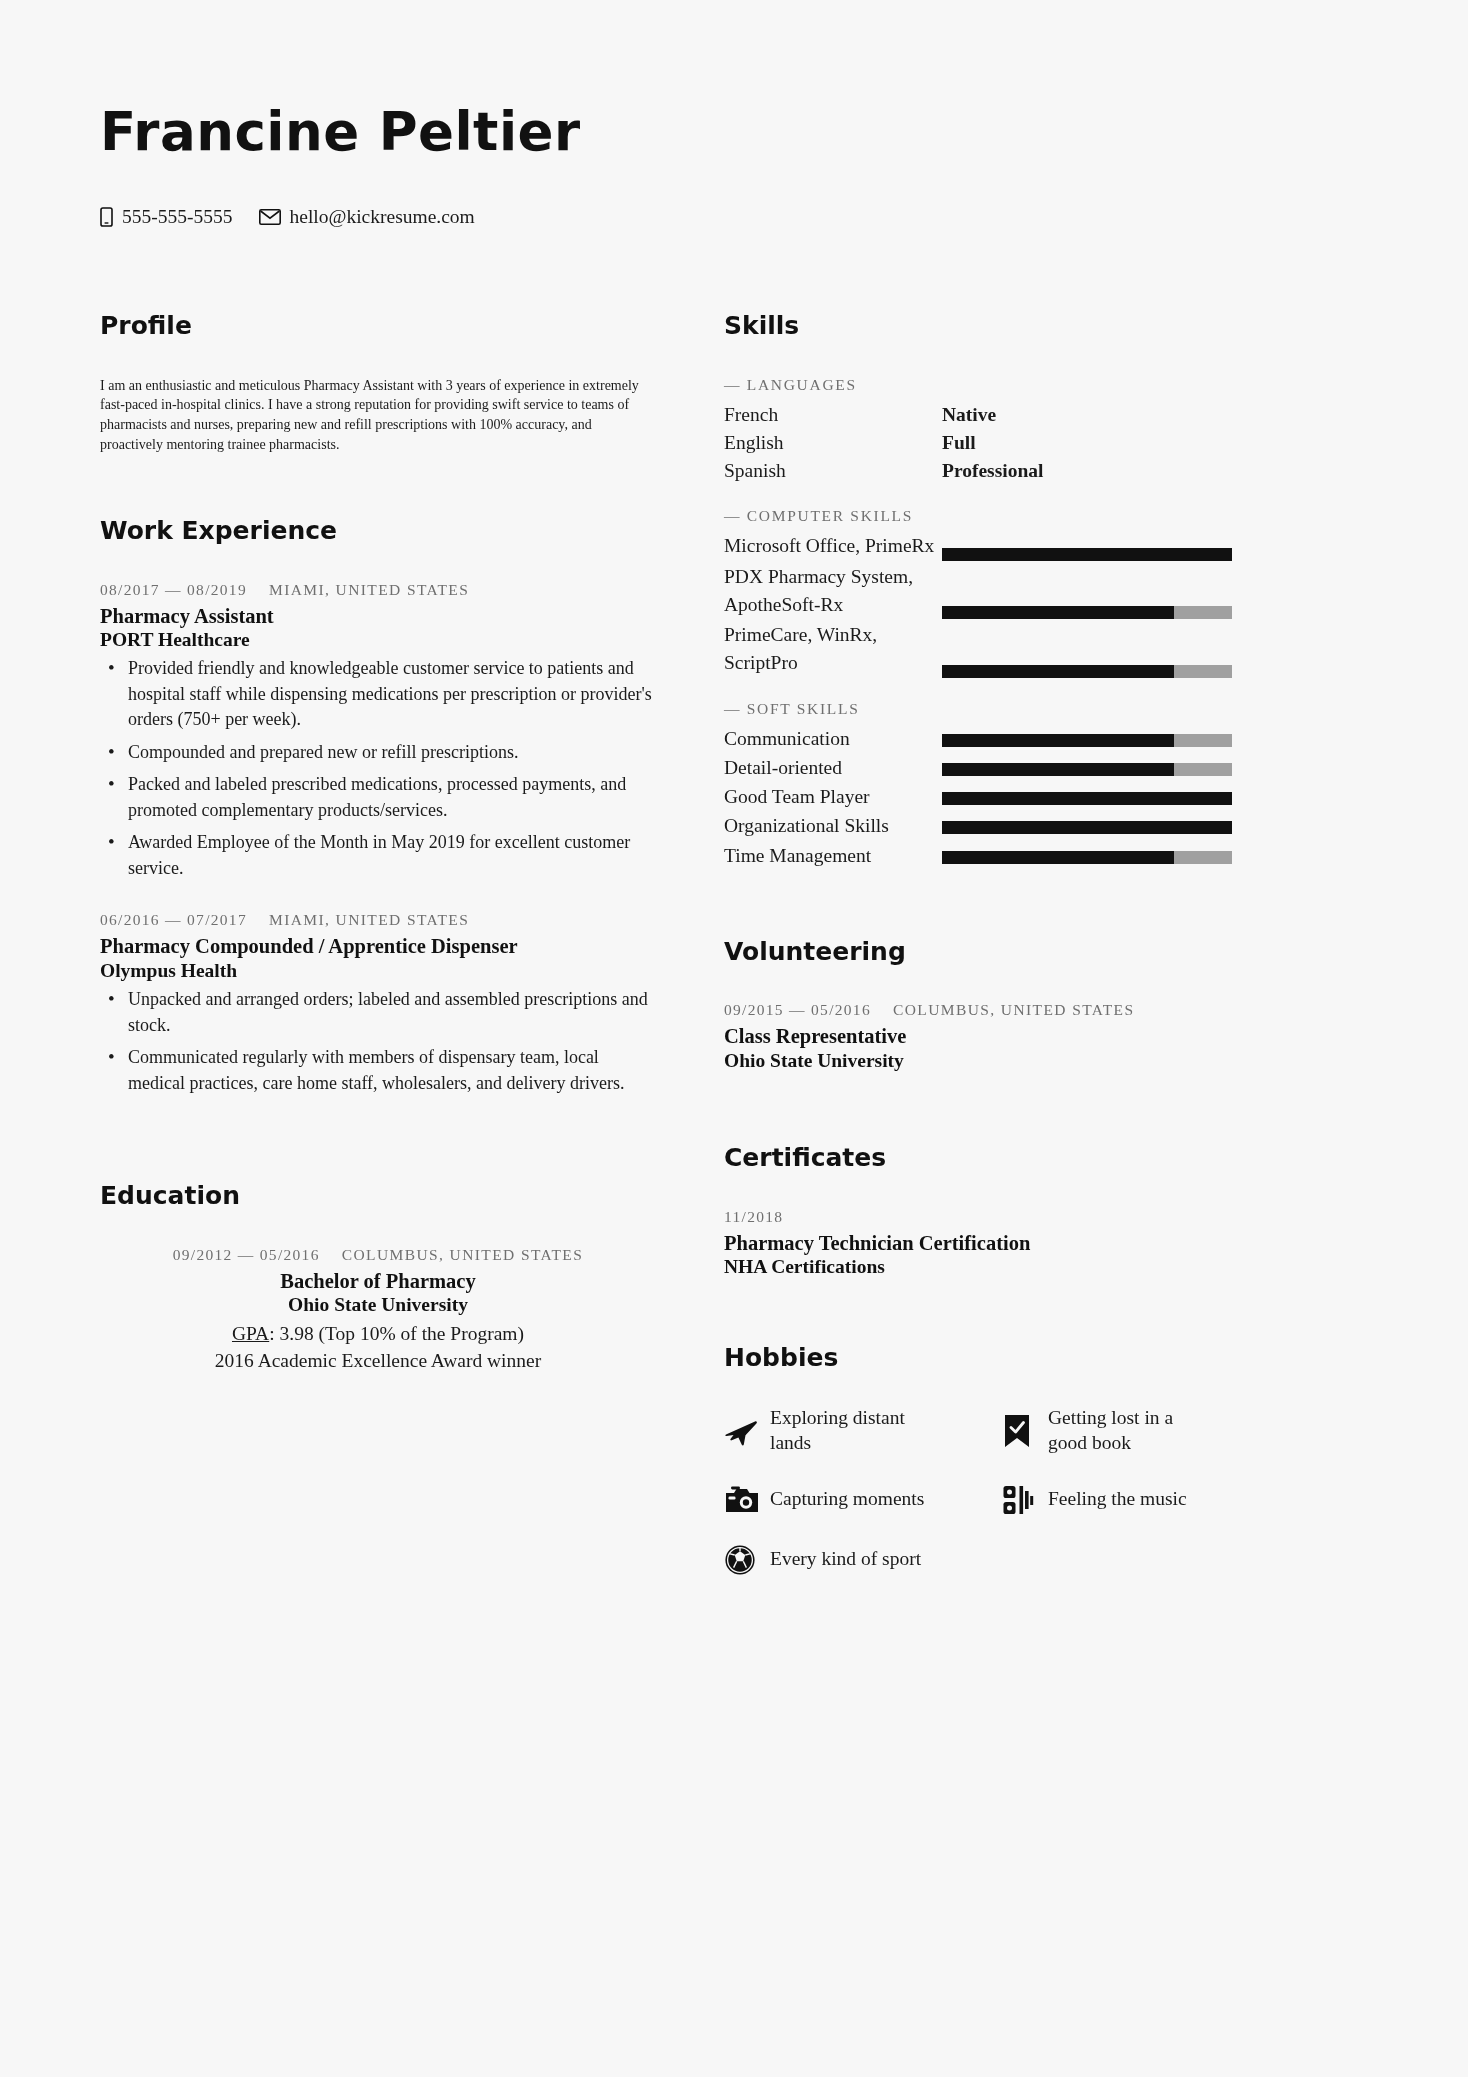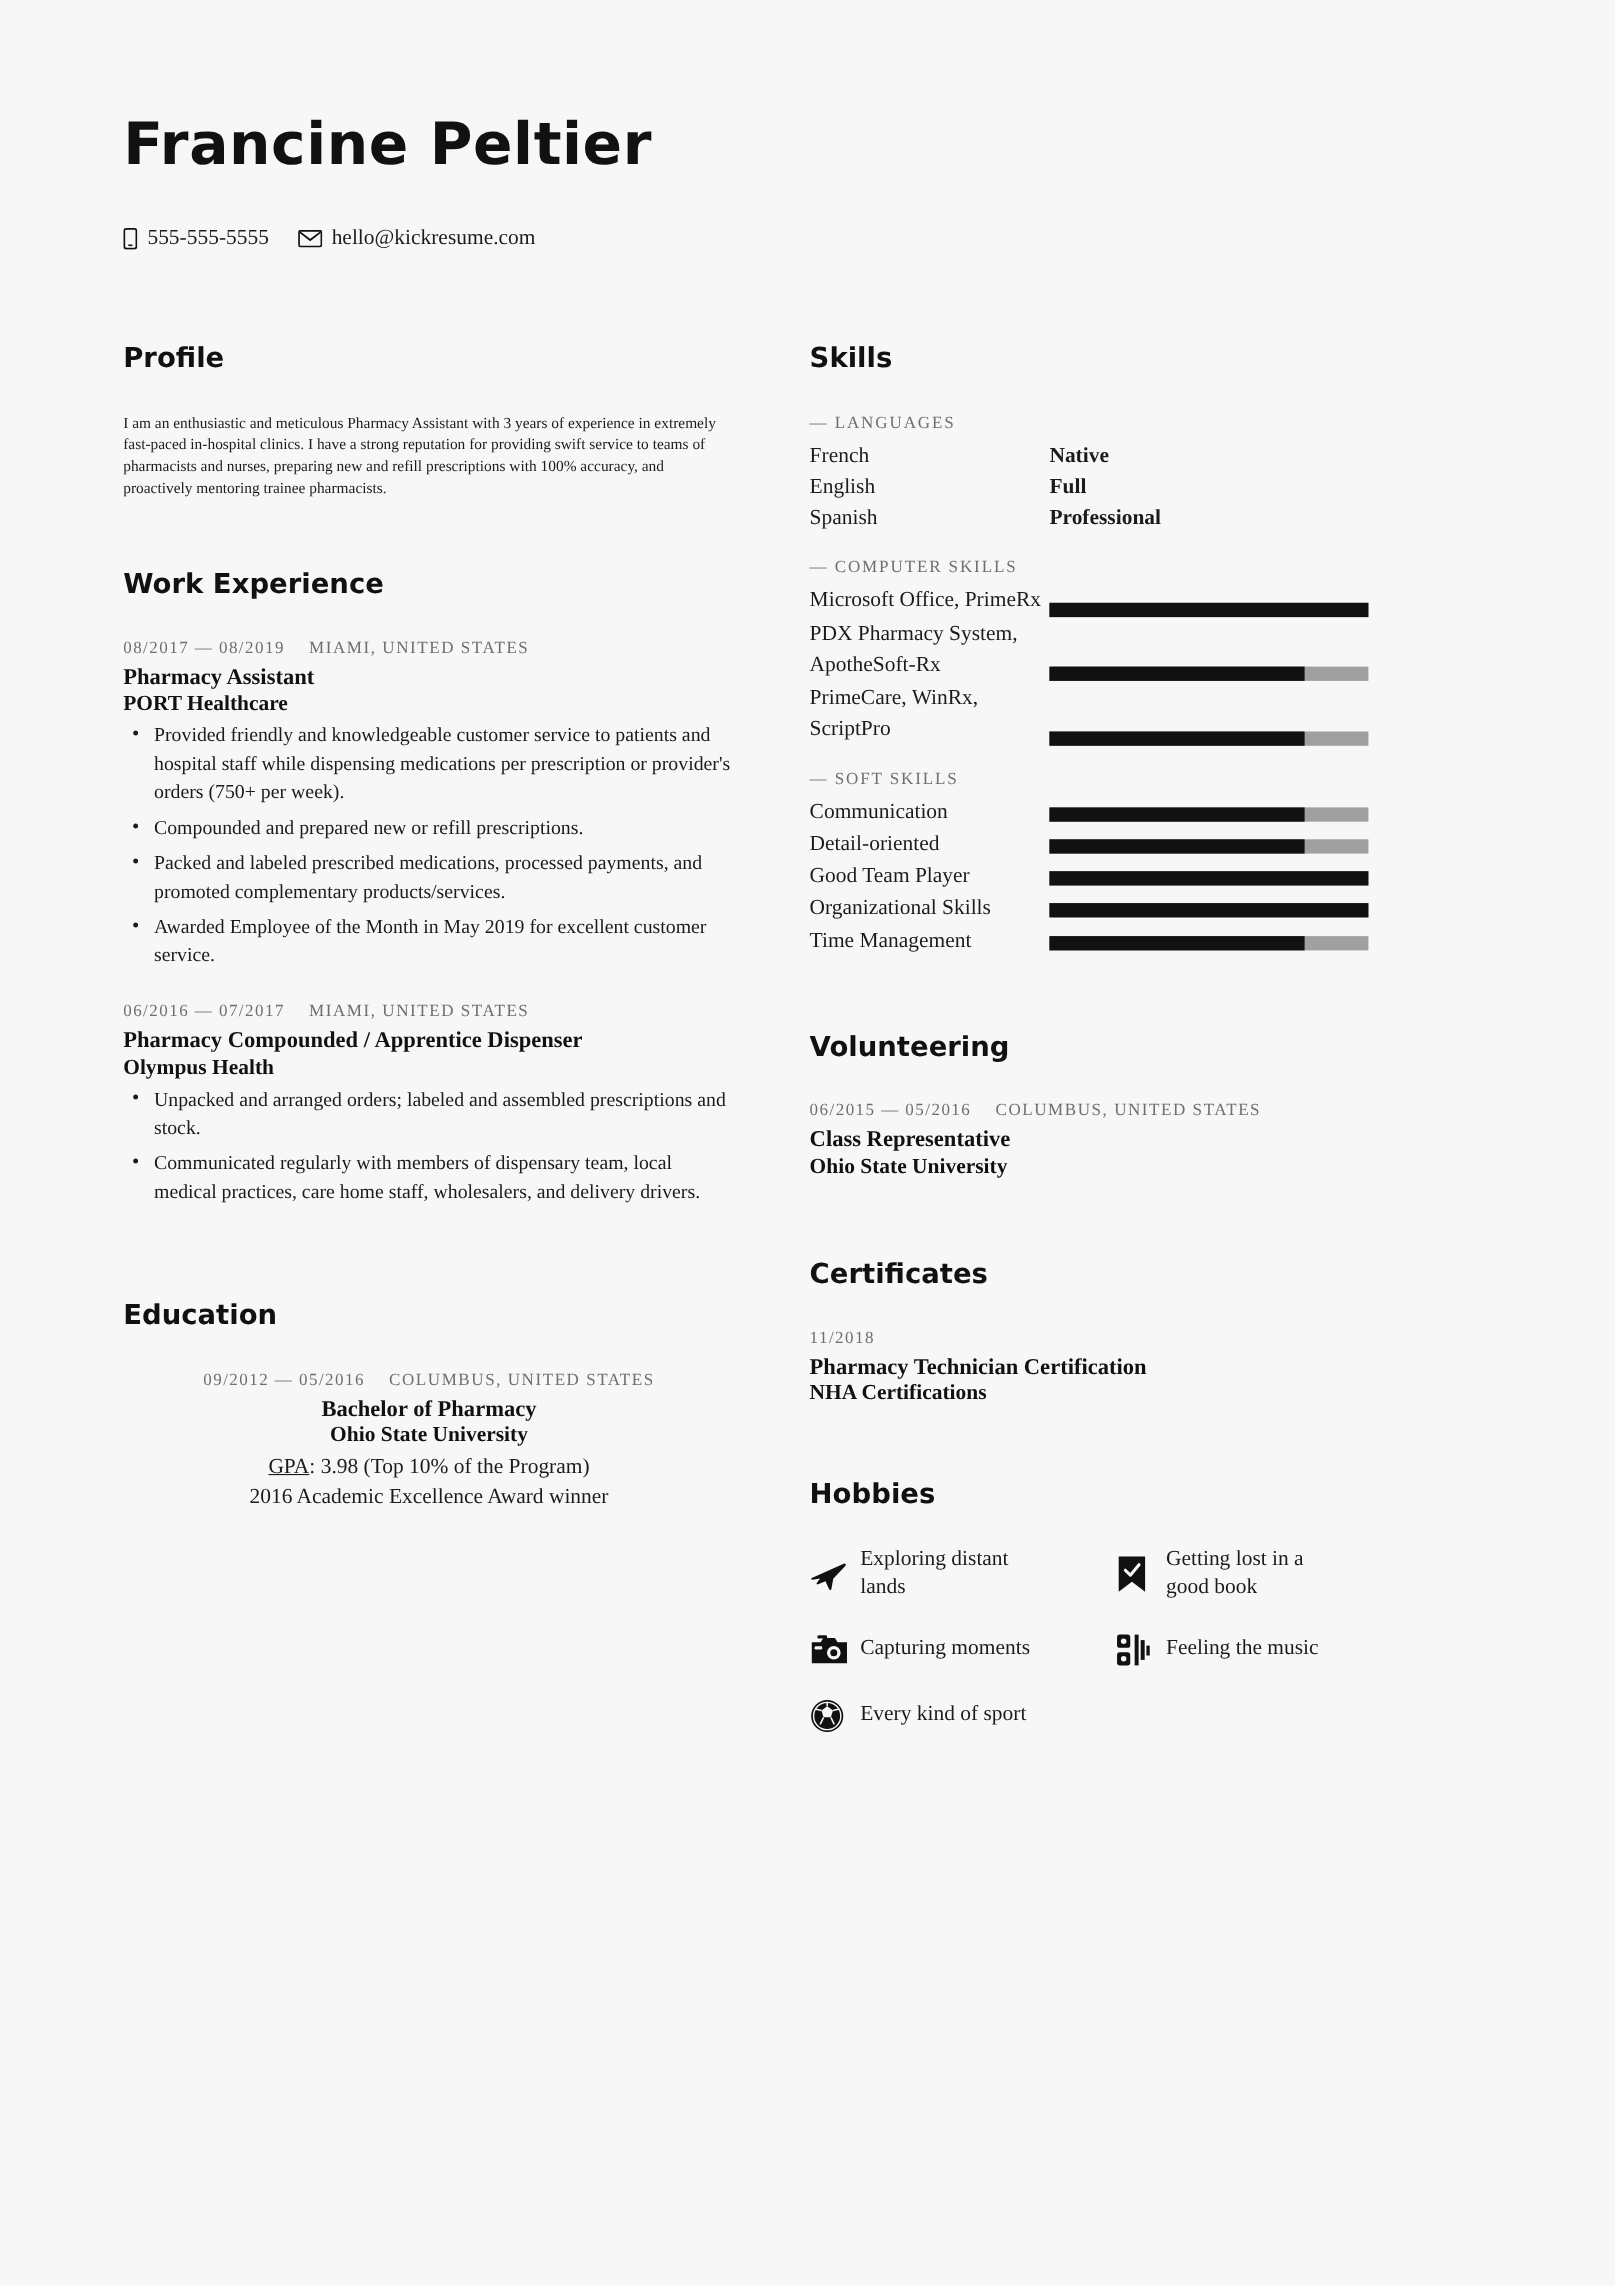--- a/index.html
+++ b/index.html
@@ -14,21 +14,21 @@
   .page {
     position: relative;
     width: 1468px;
     height: 2077px;
     background: #f7f7f7;
     box-sizing: border-box;
     overflow: hidden;
   }
   .inner {
     position: absolute;
-    left: 112px;
+    left: 100px;
     top: 0;
     width: 1280px;
   }
 
   
   .name {
     font-family: "DejaVu Sans", sans-serif;
     font-weight: bold;
     font-size: 53px;
     letter-spacing: 0.5px;
@@ -371,21 +371,21 @@
               <div class="bar-fill" style="width:80%"></div>
             </div>
           </div>
         </div>
 
         <div style="height:46px"></div>
 
         <h2 class="section">Volunteering</h2>
         <div class="entry">
           <div class="meta">
-            <span>06/2015 — 05/2016</span><span class="loc">COLUMBUS, UNITED STATES</span>
+            <span>09/2015 — 05/2016</span><span class="loc">COLUMBUS, UNITED STATES</span>
           </div>
           <div class="entry-title">Class Representative</div>
           <div class="entry-sub">Ohio State University</div>
         </div>
 
         <div style="height:42px"></div>
 
         <h2 class="section">Certificates</h2>
         <div class="entry">
           <div class="meta">

